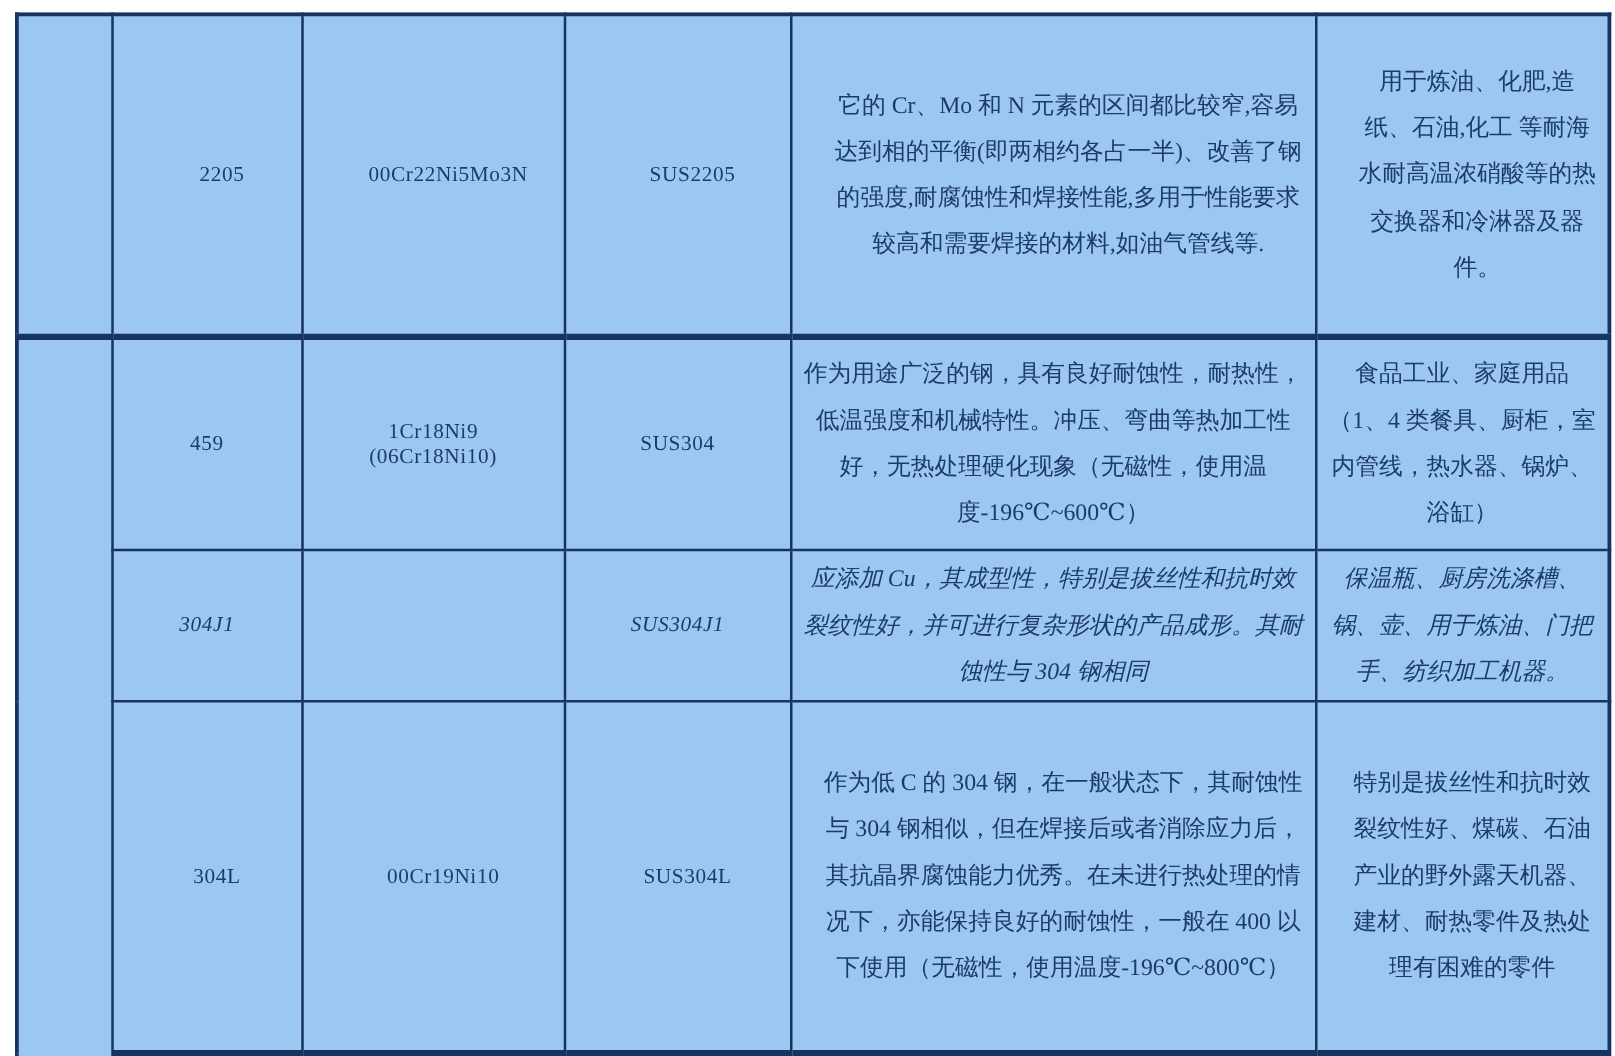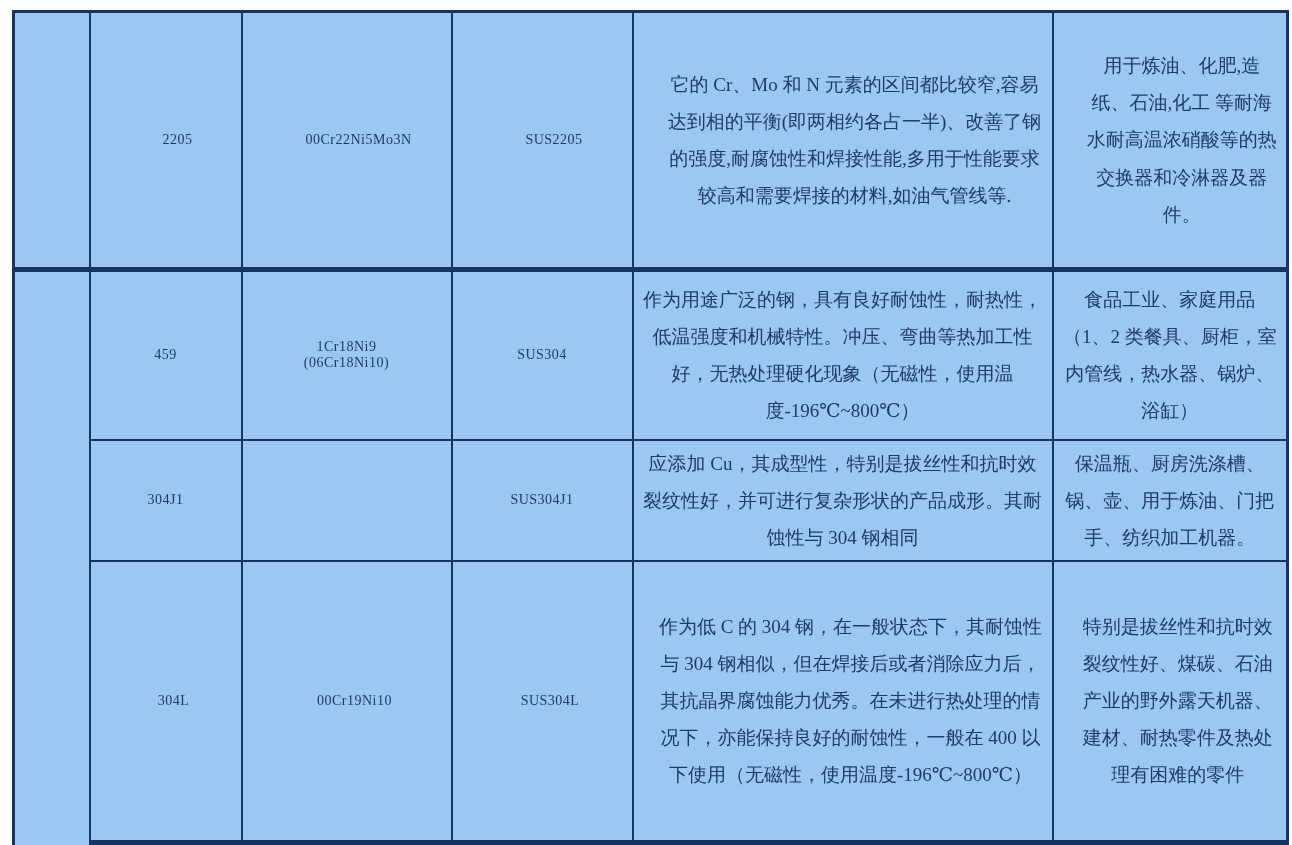--- a/index.html
+++ b/index.html
@@ -35,27 +35,27 @@
   
   col.c0 { width: 76px; }
   col.c1 { width: 152px; }
   col.c2 { width: 210px; }
   col.c3 { width: 181px; }
   col.c4 { width: 420px; }
   col.c5 { width: 235px; }
   
   tr.r1 > td { height: 258px; padding-left: 32px; }
   tr.r2 > td { height: 170px; }
-  tr.r3 > td { height: 115px; }
+  tr.r3 > td { height: 115px; font-style: italic; }
   tr.r4 > td { height: 282px; padding-left: 24px; }
   tr.r5 > td { height: 40px; }
   
   tr.section-end > td { border-bottom-width: 5px; }
   
-  td.t-code { font-size: 14px; letter-spacing: 0.5px; }
+  td.t-code { font-size: 17px; letter-spacing: 0.5px; }
   td.t-desc { font-size: 19px; line-height: 1.95; padding: 8px 12px; }
   td.t-app  { font-size: 19px; line-height: 1.95; padding: 8px 6px; }
 </style>
 </head>
 <body>
 
 <div class="stage">
   <table class="steel-table">
     <colgroup>
       <col class="c0">
@@ -75,22 +75,22 @@
         <td class="t-desc">它的 Cr、Mo 和 N 元素的区间都比较窄,容易达到相的平衡(即两相约各占一半)、改善了钢的强度,耐腐蚀性和焊接性能,多用于性能要求较高和需要焊接的材料,如油气管线等.</td>
         <td class="t-app">用于炼油、化肥,造纸、石油,化工 等耐海水耐高温浓硝酸等的热交换器和冷淋器及器件。</td>
       </tr>
 
       <tr class="r2">
         <td class="t-code" rowspan="4"></td>
         <td class="t-code">459</td>
         <td class="t-code">1Cr18Ni9
 (06Cr18Ni10)</td>
         <td class="t-code">SUS304</td>
-        <td class="t-desc">作为用途广泛的钢，具有良好耐蚀性，耐热性，低温强度和机械特性。冲压、弯曲等热加工性好，无热处理硬化现象（无磁性，使用温度-196℃~800℃）</td>
-        <td class="t-app">食品工业、家庭用品（1、2 类餐具、厨柜，室内管线，热水器、锅炉、浴缸）</td>
+        <td class="t-desc">作为用途广泛的钢，具有良好耐蚀性，耐热性，低温强度和机械特性。冲压、弯曲等热加工性好，无热处理硬化现象（无磁性，使用温度-196℃~600℃）</td>
+        <td class="t-app">食品工业、家庭用品（1、4 类餐具、厨柜，室内管线，热水器、锅炉、浴缸）</td>
       </tr>
 
       <tr class="r3">
         <td class="t-code">304J1</td>
         <td class="t-code"></td>
         <td class="t-code">SUS304J1</td>
         <td class="t-desc">应添加 Cu，其成型性，特别是拔丝性和抗时效裂纹性好，并可进行复杂形状的产品成形。其耐蚀性与 304 钢相同</td>
         <td class="t-app">保温瓶、厨房洗涤槽、锅、壶、用于炼油、门把手、纺织加工机器。</td>
       </tr>
 

